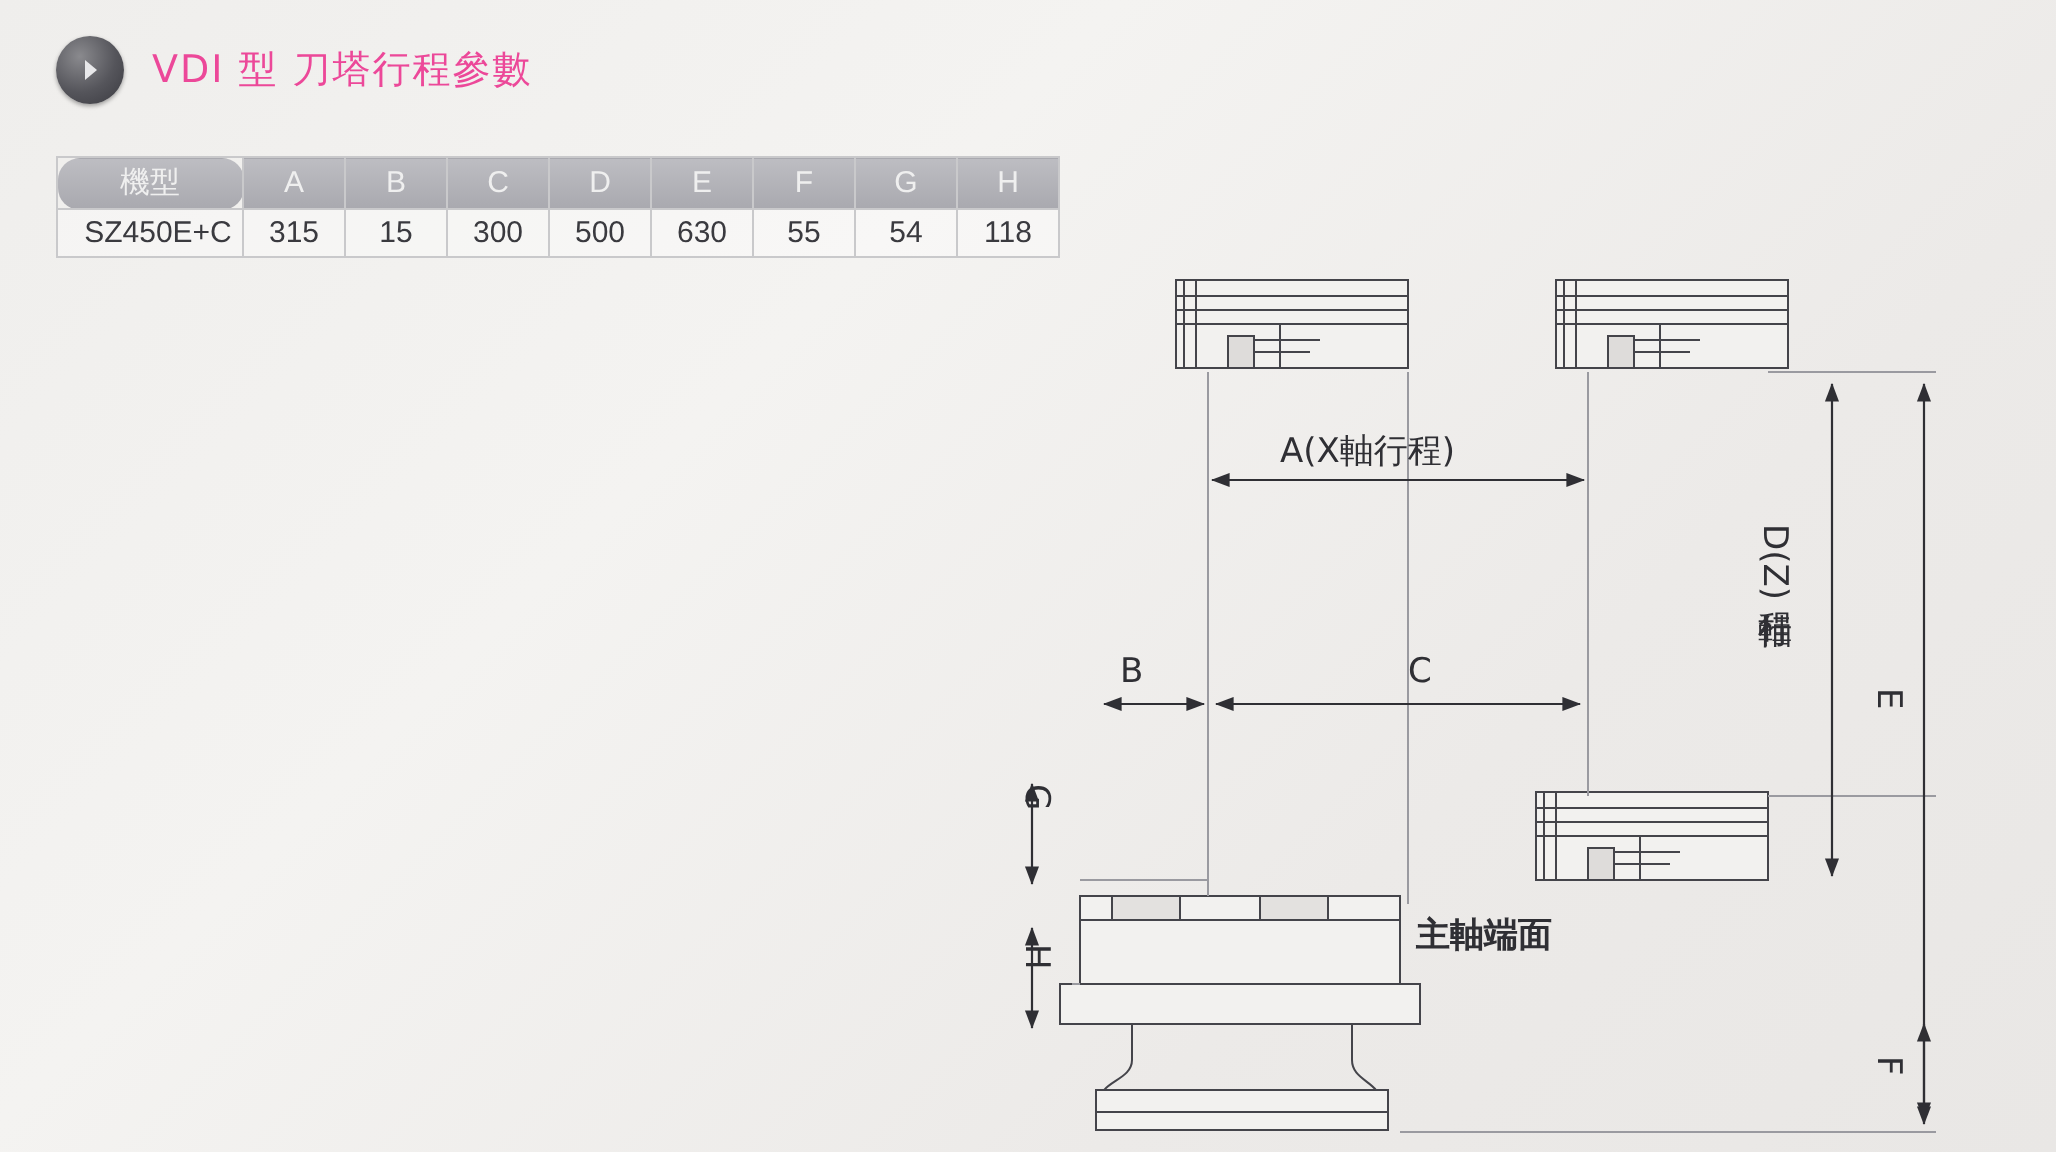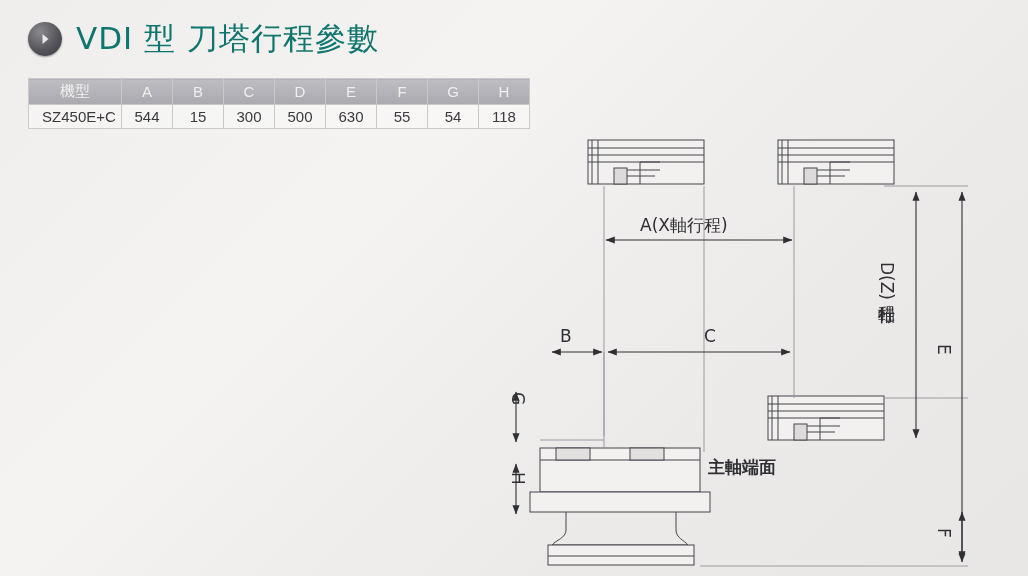--- a/index.html
+++ b/index.html
@@ -14,38 +14,38 @@
   
   .header{position:absolute;left:28px;top:18px;display:flex;align-items:center;gap:14px;}
   .bullet{
     width:34px;height:34px;border-radius:50%;
     background:radial-gradient(circle at 35% 30%,#8a8a8e 0%,#55555b 55%,#3a3a40 100%);
     display:flex;align-items:center;justify-content:center;
     box-shadow:0 1px 2px rgba(0,0,0,.35);
   }
   .bullet svg{display:block;}
   .title{
-    font-size:31px;color:#0f766e;letter-spacing:1px;
+    font-size:19px;color:#ec4899;letter-spacing:1px;
     font-family:"DejaVu Sans","Liberation Sans",sans-serif;
   }
 
   
   .table{position:absolute;left:28px;top:78px;border-collapse:collapse;}
   .table th,.table td{
     font-size:15px;color:#3a3a3f;text-align:center;
     padding:3px 0;border:1px solid #c9c9cb;
     font-family:"Liberation Sans",sans-serif;
   }
   .table thead th{
     background:linear-gradient(180deg,#bdbdc2 0%,#a9a9af 100%);
     color:#efefef;font-weight:normal;
   }
   .table tbody td{background:rgba(255,255,255,.35);}
   .table tbody tr td:first-child{text-align:center;padding-left:8px;}
-  .col-model{width:92px;}
+  .col-model{width:92px;border-radius:11px;}
   .col-n{width:50px;}
 
   
   .drawing{position:absolute;left:0;top:0;width:1028px;height:576px;pointer-events:none;}
   .lbl{
     position:absolute;font-size:17px;color:#2f2f34;
     font-family:"DejaVu Sans","Liberation Sans",sans-serif;white-space:nowrap;
   }
   .lbl.vert{writing-mode:vertical-rl;text-orientation:mixed;}
 </style>
@@ -73,21 +73,21 @@
         <th class="col-n">D</th>
         <th class="col-n">E</th>
         <th class="col-n">F</th>
         <th class="col-n">G</th>
         <th class="col-n">H</th>
       </tr>
     </thead>
     <tbody>
       <tr>
         <td>SZ450E+C</td>
-        <td>544</td>
+        <td>315</td>
         <td>15</td>
         <td>300</td>
         <td>500</td>
         <td>630</td>
         <td>55</td>
         <td>54</td>
         <td>118</td>
       </tr>
     </tbody>
   </table>

